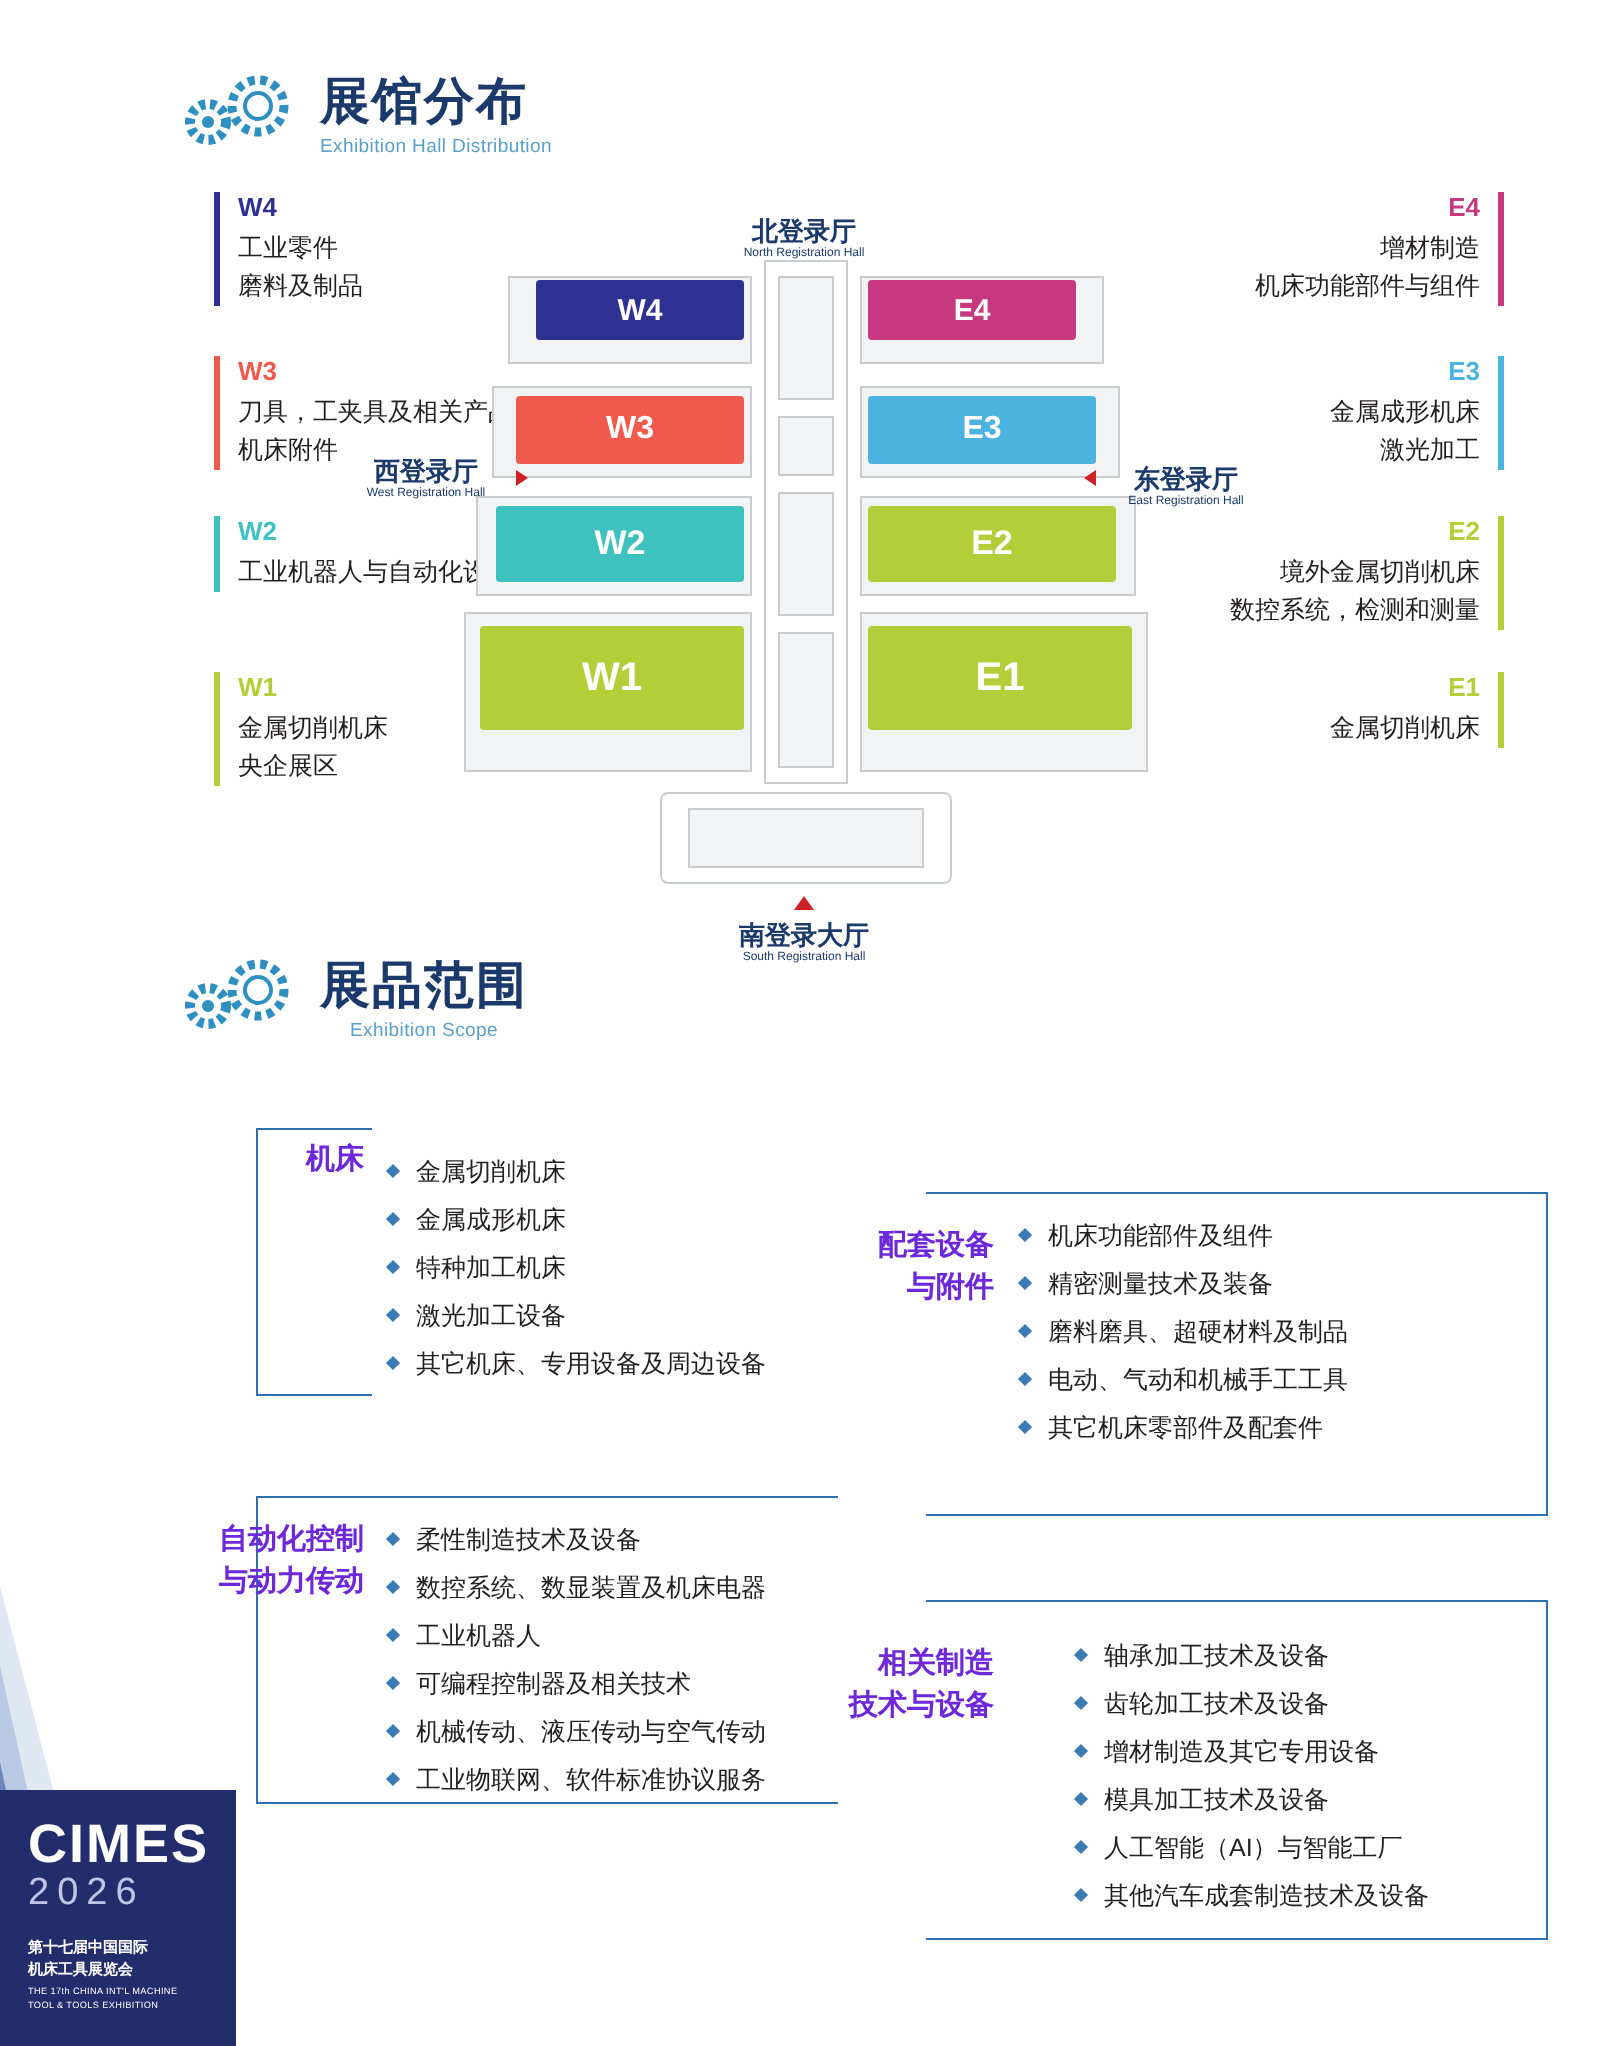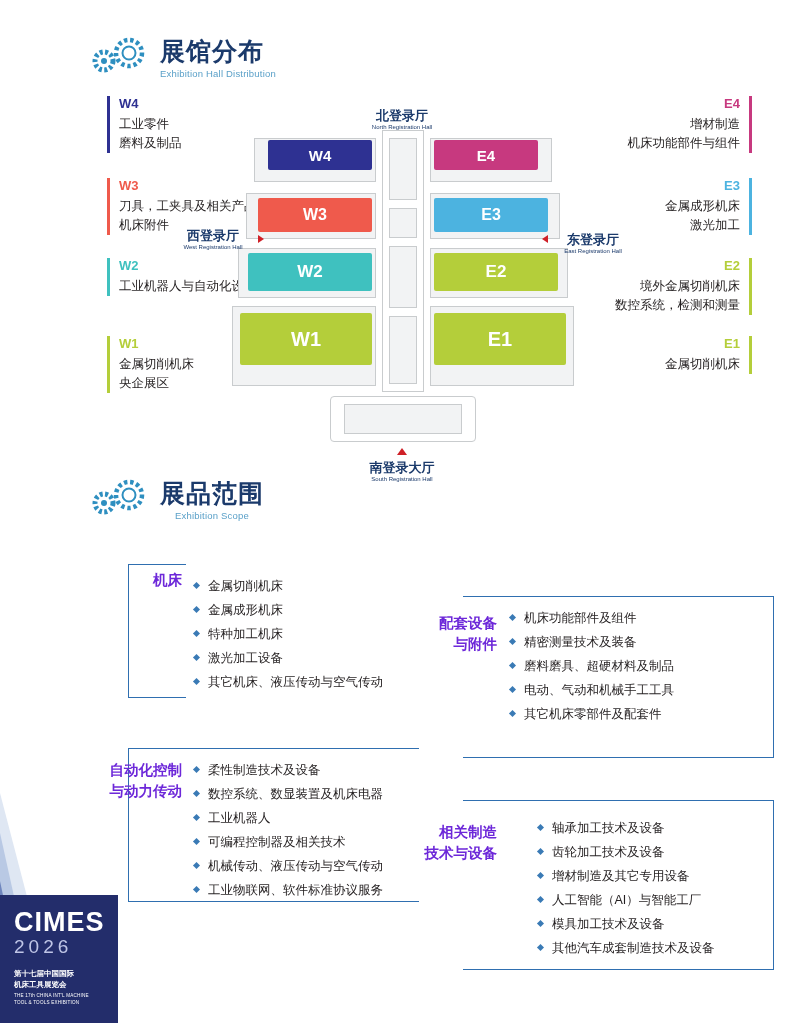--- a/index.html
+++ b/index.html
@@ -218,21 +218,21 @@
 <div class="scope-group" style="left:60px;top:570px;width:122px;">
   <div class="scope-head">
     <div>机床</div>
   </div>
 </div>
 <ul class="scope-list" style="position:absolute;left:192px;top:574px;width:260px;">
   <li>金属切削机床</li>
   <li>金属成形机床</li>
   <li>特种加工机床</li>
   <li>激光加工设备</li>
-  <li>其它机床、液压传动与空气传动</li>
+  <li>其它机床、专用设备及周边设备</li>
 </ul>
 
 <div class="bracket" style="left:463px;top:596px;width:310px;height:160px;border-left:none;"></div>
 <div class="scope-group" style="left:375px;top:613px;width:122px;">
   <div class="scope-head">
     <div>配套设备</div>
     <div>与附件</div>
   </div>
 </div>
 <ul class="scope-list" style="position:absolute;left:508px;top:606px;width:250px;">
@@ -263,22 +263,22 @@
 <div class="scope-group" style="left:375px;top:822px;width:122px;">
   <div class="scope-head">
     <div>相关制造</div>
     <div>技术与设备</div>
   </div>
 </div>
 <ul class="scope-list" style="position:absolute;left:536px;top:816px;width:250px;">
   <li>轴承加工技术及设备</li>
   <li>齿轮加工技术及设备</li>
   <li>增材制造及其它专用设备</li>
+  <li>模具加工技术及设备</li>
   <li>人工智能（AI）与智能工厂</li>
-  <li>模具加工技术及设备</li>
   <li>其他汽车成套制造技术及设备</li>
 </ul>
 
 <div id="corner">
   <svg width="150" height="330" viewBox="0 0 150 330" style="position:absolute;left:0;top:0;">
     <polygon points="0,100 60,330 0,330" fill="#dfe7f3"></polygon>
     <polygon points="0,140 42,330 0,330" fill="#b9c9e4"></polygon>
     <polygon points="0,188 30,330 0,330" fill="#6f86bd"></polygon>
   </svg>
   <div class="logo-box">

